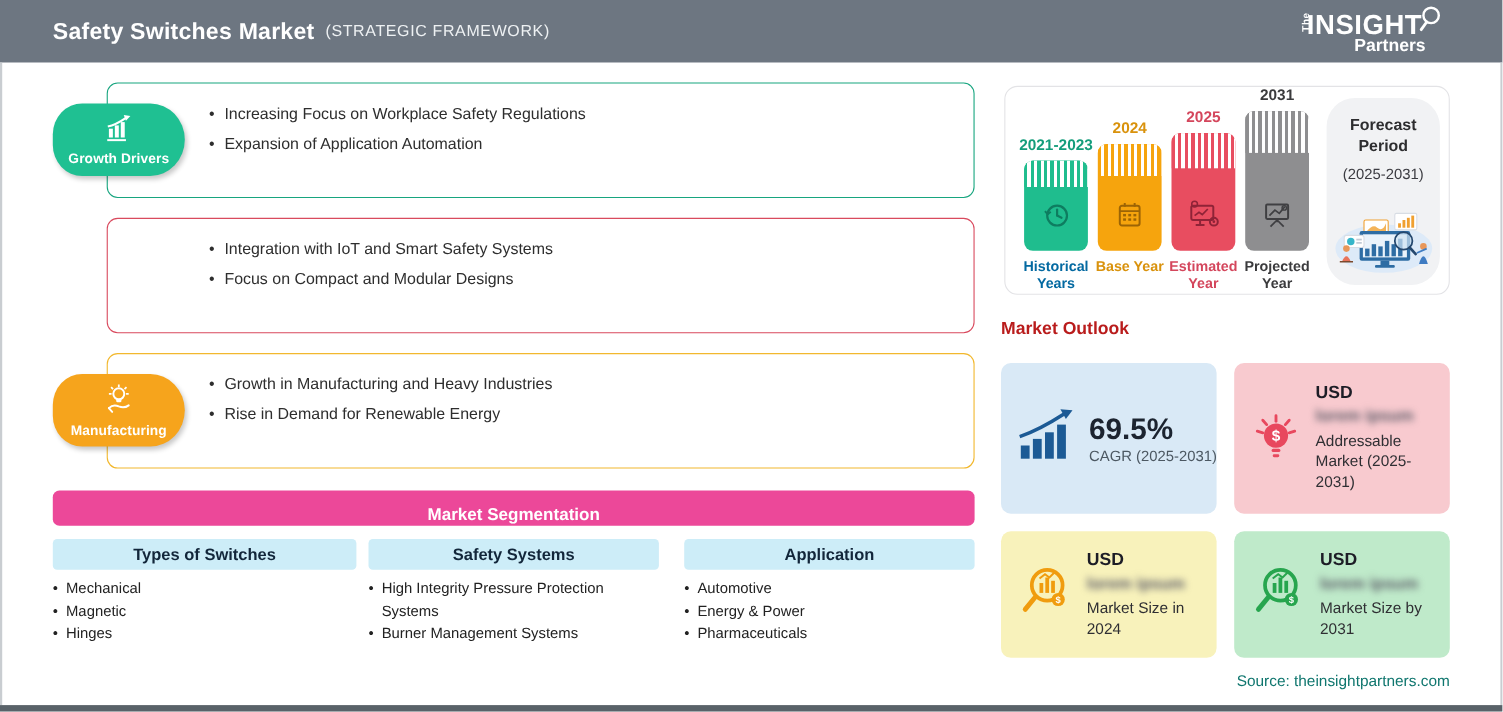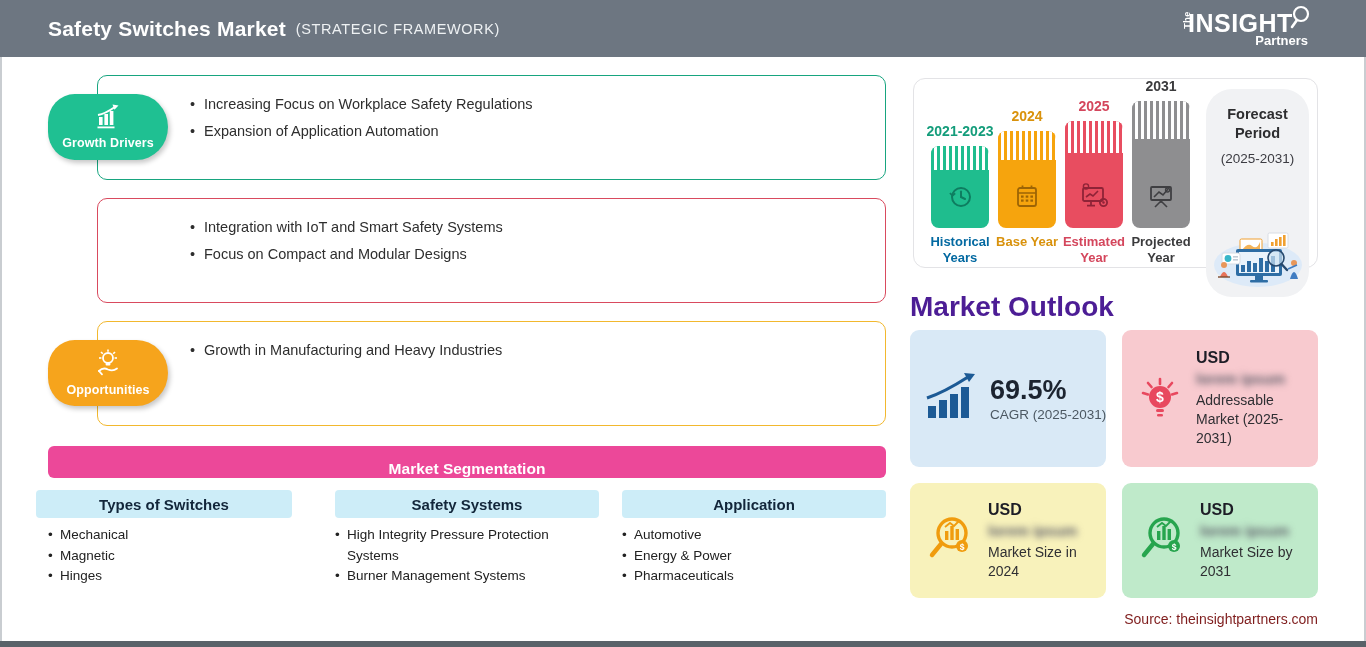--- a/index.html
+++ b/index.html
@@ -13,21 +13,21 @@
   
   .header { position:absolute; left:0; top:0; width:1366px; height:57px;
     background:#6d7681; display:flex; align-items:center; }
   .header-title { color:#fff; font-size:21px; font-weight:700; margin-left:48px; letter-spacing:.2px; }
   .header-subtitle { color:#eef1f3; font-size:14.5px; font-weight:400; margin-left:10px; letter-spacing:.6px; }
   .logo { position:absolute; right:56px; top:7px; width:130px; height:44px; color:#fff; }
   .logo-the { position:absolute; left:-2px; top:8px; font-size:9px; font-weight:700;
     transform:rotate(-90deg) ; letter-spacing:.5px; }
   .logo-insight { position:absolute; left:8px; top:2px; font-size:25px; font-weight:700; letter-spacing:.5px; }
   .logo-mag { position:absolute; right:-4px; top:-2px; }
-  .logo-partners { position:absolute; right:2px; top:26px; font-size:13px; font-weight:700; }
+  .logo-partners { position:absolute; right:14px; top:26px; font-size:16px; font-weight:700; }
 
   
   .frame { position:absolute; left:0; top:57px; width:1366px; height:584px;
     background:#fff; border-left:2px solid #c9cdd1; border-right:2px solid #c9cdd1; }
   .bottombar { position:absolute; left:0; top:641px; width:1366px; height:6px; background:#596269; }
 
   
   .fw-box { position:absolute; left:97px; width:789px; height:105px; border-radius:10px; background:#fff; }
   .fw-box.b0 { top:75px;  border:1.5px solid #17a57f; }
   .fw-box.b1 { top:198px; border:1.5px solid #d94a5e; }
@@ -48,21 +48,21 @@
   .fw-bullets li { position:relative; padding-left:14px; font-size:14.5px; color:#2e2e2e;
     height:27px; line-height:21px; }
   .fw-bullets li::before { content:"•"; position:absolute; left:0; top:0; color:#2e2e2e; }
 
   
   .seg-bar { position:absolute; left:48px; top:446px; width:838px; height:32px;
     background:#ec4899; border-radius:6px; display:flex; align-items:flex-end; justify-content:center; }
   .seg-bar span { color:#fff; font-size:15.5px; font-weight:700; }
   .seg-head { position:absolute; top:490px; height:28px; background:#cdedf8; border-radius:4px;
     display:flex; align-items:center; justify-content:center; font-size:15px; font-weight:700; color:#12263a; }
-  .seg-head.c0 { left:36px;  width:256px; }
+  .seg-head.c0 { left:48px;  width:276px; }
   .seg-head.c1 { left:335px; width:264px; }
   .seg-head.c2 { left:622px; width:264px; }
   .seg-list { position:absolute; top:525px; list-style:none; }
   .seg-list.c0 { left:48px;  width:265px; }
   .seg-list.c1 { left:335px; width:264px; }
   .seg-list.c2 { left:622px; width:264px; }
   .seg-list li { position:relative; padding-left:12px; font-size:13.5px; color:#222;
     line-height:20.5px; margin-bottom:0; }
   .seg-list li::before { content:"•"; position:absolute; left:0; top:0; color:#222; }
 
@@ -92,43 +92,43 @@
   .tb2 .tbar-body { top:42px; height:107px; background:#e84d60; }
   .tb2 .stripes { height:32px; background:repeating-linear-gradient(90deg,#e84d60 0 3px,#fff 3px 6px); }
   .tb2 { left:151px; } .tb2 .tbar-year { top:19px; color:#d4465c; }
   .tb2 .tbar-label { top:155px; color:#d4465c; }
   
   .tb3 .tbar-body { top:22px; height:127px; background:#8e8e90; }
   .tb3 .stripes { height:38px; background:repeating-linear-gradient(90deg,#8e8e90 0 3px,#fff 3px 6px); }
   .tb3 { left:218px; } .tb3 .tbar-year { top:-1px; color:#3b3b3d; }
   .tb3 .tbar-label { top:155px; color:#3b3b3d; }
 
-  .forecast { position:absolute; left:292px; top:10px; width:103px; height:208px;
+  .forecast { position:absolute; left:292px; top:10px; width:103px; height:170px;
     background:#f1f2f4; border-radius:26px; text-align:center; }
   .forecast-line { font-size:14.5px; font-weight:700; color:#2d2d2f; line-height:19px; }
   .forecast-line.first { margin-top:16px; }
   .forecast-range { font-size:13.5px; color:#3c3c42; margin-top:8px; }
   .forecast-illus { position:absolute; left:4px; bottom:4px; }
 
   
-  .outlook-title { position:absolute; left:910px; top:291px; font-size:28px; font-weight:700; color:#4c1d95; }
+  .outlook-title { position:absolute; left:910px; top:291px; font-size:16px; font-weight:700; color:#b91c1c; }
   .card { position:absolute; border-radius:9px; }
   .card.k0 { left:910px;  top:330px; width:196px; height:137px; background:#d9e9f6; }
   .card.k1 { left:1122px; top:330px; width:196px; height:137px; background:#f8cacf; }
   .card.k2 { left:910px;  top:483px; width:196px; height:115px; background:#f8f2bb; }
   .card.k3 { left:1122px; top:483px; width:196px; height:115px; background:#bfeaca; }
   .card-inner { position:absolute; inset:0; display:flex; align-items:center; gap:12px; padding:10px 10px 10px 14px; }
   .cagr-value { font-size:27px; font-weight:700; color:#1c2430; line-height:30px; }
   .cagr-label { font-size:13.5px; color:#4c5862; margin-top:2px; white-space:nowrap; }
   .usd-text { display:flex; flex-direction:column; }
   .usd-cur { font-size:16px; font-weight:700; color:#1d1d26; }
   .blur-text { font-size:15px; font-weight:700; color:#5a5a66; filter:blur(3.5px); margin:3px 0 4px; }
   .usd-label { font-size:14px; color:#2f2f33; line-height:19px; }
 
-  .source { position:absolute; right:48px; top:611px; font-size:14px; color:#7f1d1d; }
+  .source { position:absolute; right:48px; top:611px; font-size:14px; color:#0f766e; }
 </style>
 </head>
 <body>
 
 <div class="stage">
 
   <div class="header">
     <span class="header-title">Safety Switches Market</span>
     <span class="header-subtitle">(STRATEGIC FRAMEWORK)</span>
     <div class="logo">
@@ -179,24 +179,25 @@
         <rect x="12.6" y="14" width="4.8" height="2.6" rx="1" fill="#fff"></rect>
         <line x1="15" y1="0.5" x2="15" y2="2.8" stroke="#fff" stroke-width="1.6"></line>
         <line x1="8" y1="3" x2="9.8" y2="4.8" stroke="#fff" stroke-width="1.6"></line>
         <line x1="22" y1="3" x2="20.2" y2="4.8" stroke="#fff" stroke-width="1.6"></line>
         <line x1="6" y1="9" x2="8.4" y2="9" stroke="#fff" stroke-width="1.6"></line>
         <line x1="21.6" y1="9" x2="24" y2="9" stroke="#fff" stroke-width="1.6"></line>
         <path d="M6 22 q4 -4 9 -1.5 q5 2 9 -1" fill="none" stroke="#fff" stroke-width="1.8" stroke-linecap="round"></path>
         <path d="M6 22 l3 3.4" fill="none" stroke="#fff" stroke-width="1.8" stroke-linecap="round"></path>
       </svg>
     </span>
-    <span class="badge-label">Opportunities</span>
+    <span class="badge-label">Manufacturing</span>
   </div>
   <ul class="fw-bullets u2">
     <li>Growth in Manufacturing and Heavy Industries</li>
+    <li>Rise in Demand for Renewable Energy</li>
   </ul>
 
   <div class="seg-bar">
     <span>Market Segmentation</span>
   </div>
   <div class="seg-head c0">Types of Switches</div>
   <div class="seg-head c1">Safety Systems</div>
   <div class="seg-head c2">Application</div>
   <ul class="seg-list c0">
     <li>Mechanical</li>

